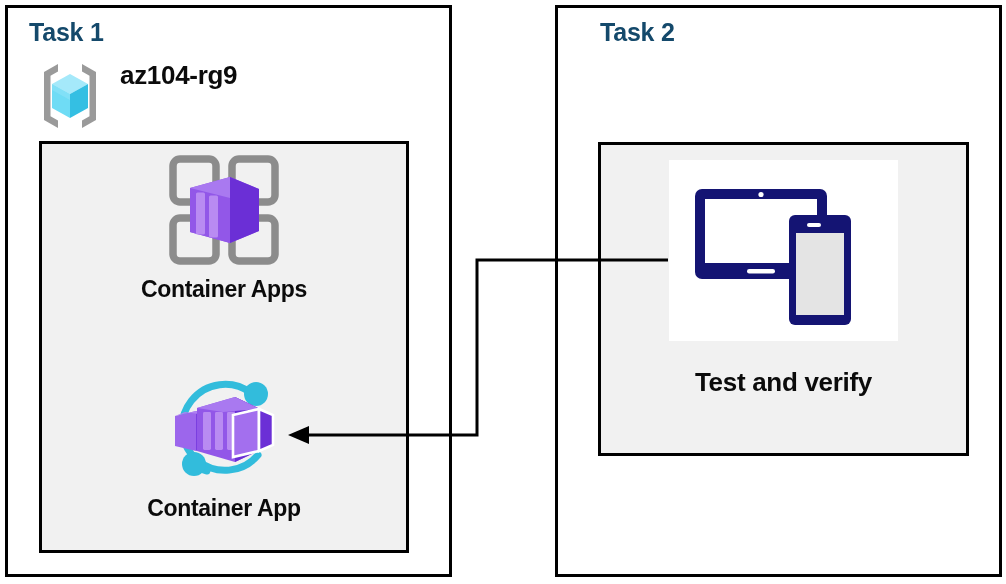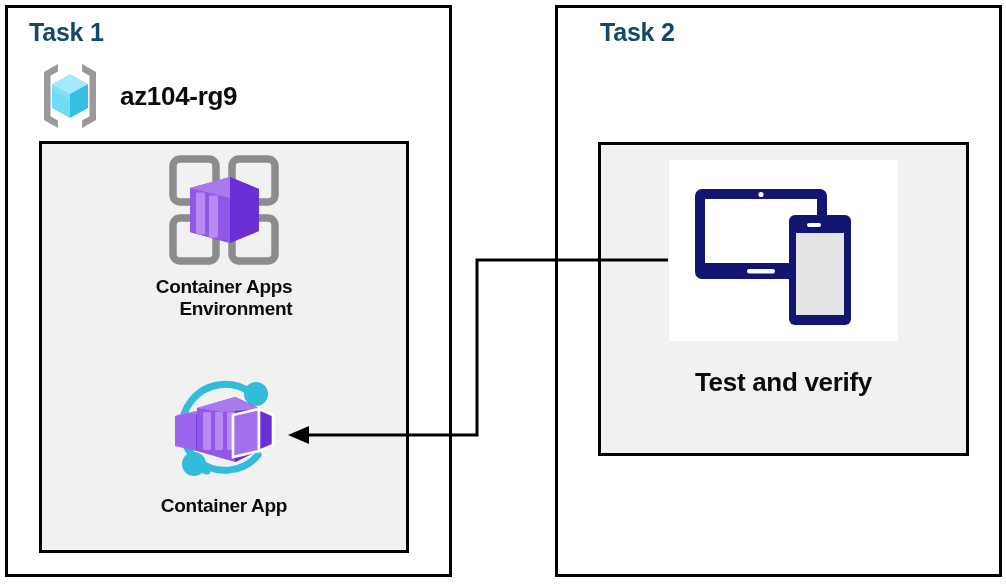--- a/index.html
+++ b/index.html
@@ -44,21 +44,20 @@
   #task2-title { left: 584px; top: 18px; margin-left: 16px; }
 
   
   #rg-row {
     position: absolute;
     left: 34px;
     top: 60px;
     width: 300px;
     height: 72px;
     display: flex;
-    align-items: center;
     gap: 14px;
   }
   #rg-icon { width: 72px; height: 72px; flex: 0 0 auto; display:block; }
   #rg-label {
     font-size: 26px;
     font-weight: bold;
     color: #0b0b0b;
     white-space: nowrap;
     letter-spacing: -0.3px;
   }
@@ -78,24 +77,24 @@
     position: absolute;
     left: 39px; top: 150px;
     width: 370px;
     display: flex;
     flex-direction: column;
     align-items: center;
   }
   #cae-icon { width: 120px; height: 120px; display:block; }
   .node-caption {
     margin-top: 6px;
-    font-size: 19px;
+    font-size: 23px;
     font-weight: bold;
     color: #0b0b0b;
-    text-align: right;
+    text-align: left;
     line-height: 1.15;
     letter-spacing: -0.3px;
   }
 
   
   #ca-node {
     position: absolute;
     left: 39px; top: 367px;
     width: 370px;
     display: flex;
@@ -182,21 +181,20 @@
         <path d="M26 38 L66 27 L95 39 L95 81 L66 93 L26 82 Z" fill="#9257E8"></path>
         <path d="M66 27 L95 39 L95 81 L66 93 Z" fill="#6B2FD6"></path>
         <path d="M26 38 L66 48 L66 93 L26 82 Z" fill="#9257E8"></path>
         <rect x="32" y="42.5" width="9" height="42" rx="1.6" fill="#B98BF2"></rect>
         <rect x="45" y="45.5" width="9" height="42" rx="1.6" fill="#B98BF2"></rect>
         <path d="M26 38 L66 27 L66 48 L26 38 Z" fill="#A979F0"></path>
       </g>
     </svg>
     <div class="node-caption">
       <div>Container Apps</div>
-      <div>Environment</div>
     </div>
   </div>
 
   <div id="ca-node">
     <svg id="ca-icon" viewBox="0 0 122 122">
 
       <g stroke="#32BCDC" stroke-width="7" fill="none" stroke-linecap="round">
         <path d="M 88 26 A 43 43 0 1 0 95 88"></path>
         <path d="M 30 98 A 43 43 0 0 0 44 104"></path>
       </g>

